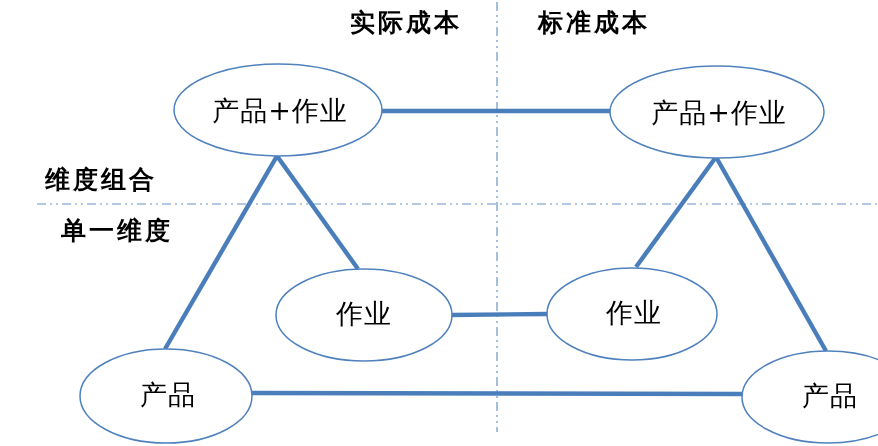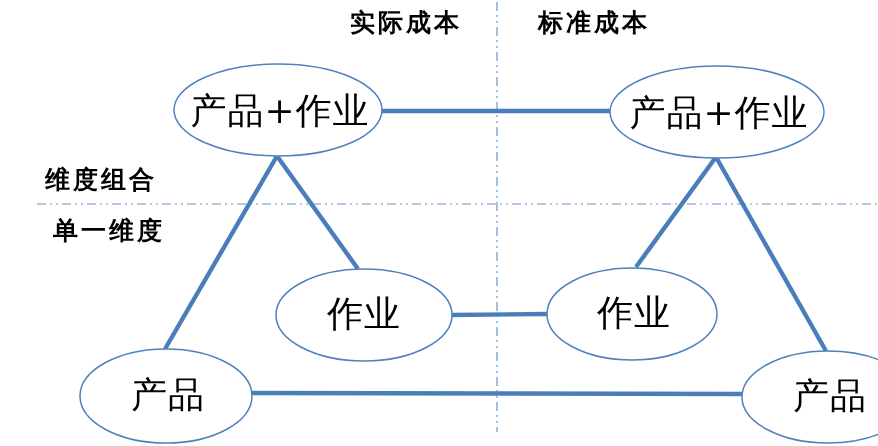--- a/index.html
+++ b/index.html
@@ -36,21 +36,21 @@
     position: absolute;
     color: var(--text, #000);
     white-space: nowrap;
   }
   .region-label {
     font-weight: bold;
     font-size: 25px;
     letter-spacing: 3px;
   }
   .node-label {
-    font-size: 36px;
+    font-size: 27px;
     transform: translate(-50%, -50%);
     letter-spacing: 1px;
     text-align: center;
   }
 </style>
 </head>
 <body>
 
 <div id="stage">
 
@@ -73,21 +73,21 @@
     <ellipse class="node-ellipse" cx="327" cy="315" rx="88" ry="46"></ellipse>
     <ellipse class="node-ellipse" cx="595" cy="314" rx="85" ry="46"></ellipse>
     <ellipse class="node-ellipse" cx="129" cy="396" rx="86" ry="47"></ellipse>
     <ellipse class="node-ellipse" cx="791" cy="397" rx="86" ry="46"></ellipse>
   </svg>
 
   <div class="label region-label" style="left:313px; top:6px;">实际成本</div>
   <div class="label region-label" style="left:8px; top:163px;">维度组合</div>
 
   <div class="label region-label" style="left:501px; top:6px;">标准成本</div>
-  <div class="label region-label" style="left:16px; top:214px;">单一维度</div>
+  <div class="label region-label" style="left:24px; top:214px;">单一维度</div>
 
   <div class="label node-label" style="left:243px; top:111px;">产品+作业</div>
   <div class="label node-label" style="left:682px; top:113px;">产品+作业</div>
   <div class="label node-label" style="left:327px; top:314px;">作业</div>
   <div class="label node-label" style="left:597px; top:313px;">作业</div>
   <div class="label node-label" style="left:131px; top:395px;">产品</div>
   <div class="label node-label" style="left:793px; top:396px;">产品</div>
 
 </div>
 

